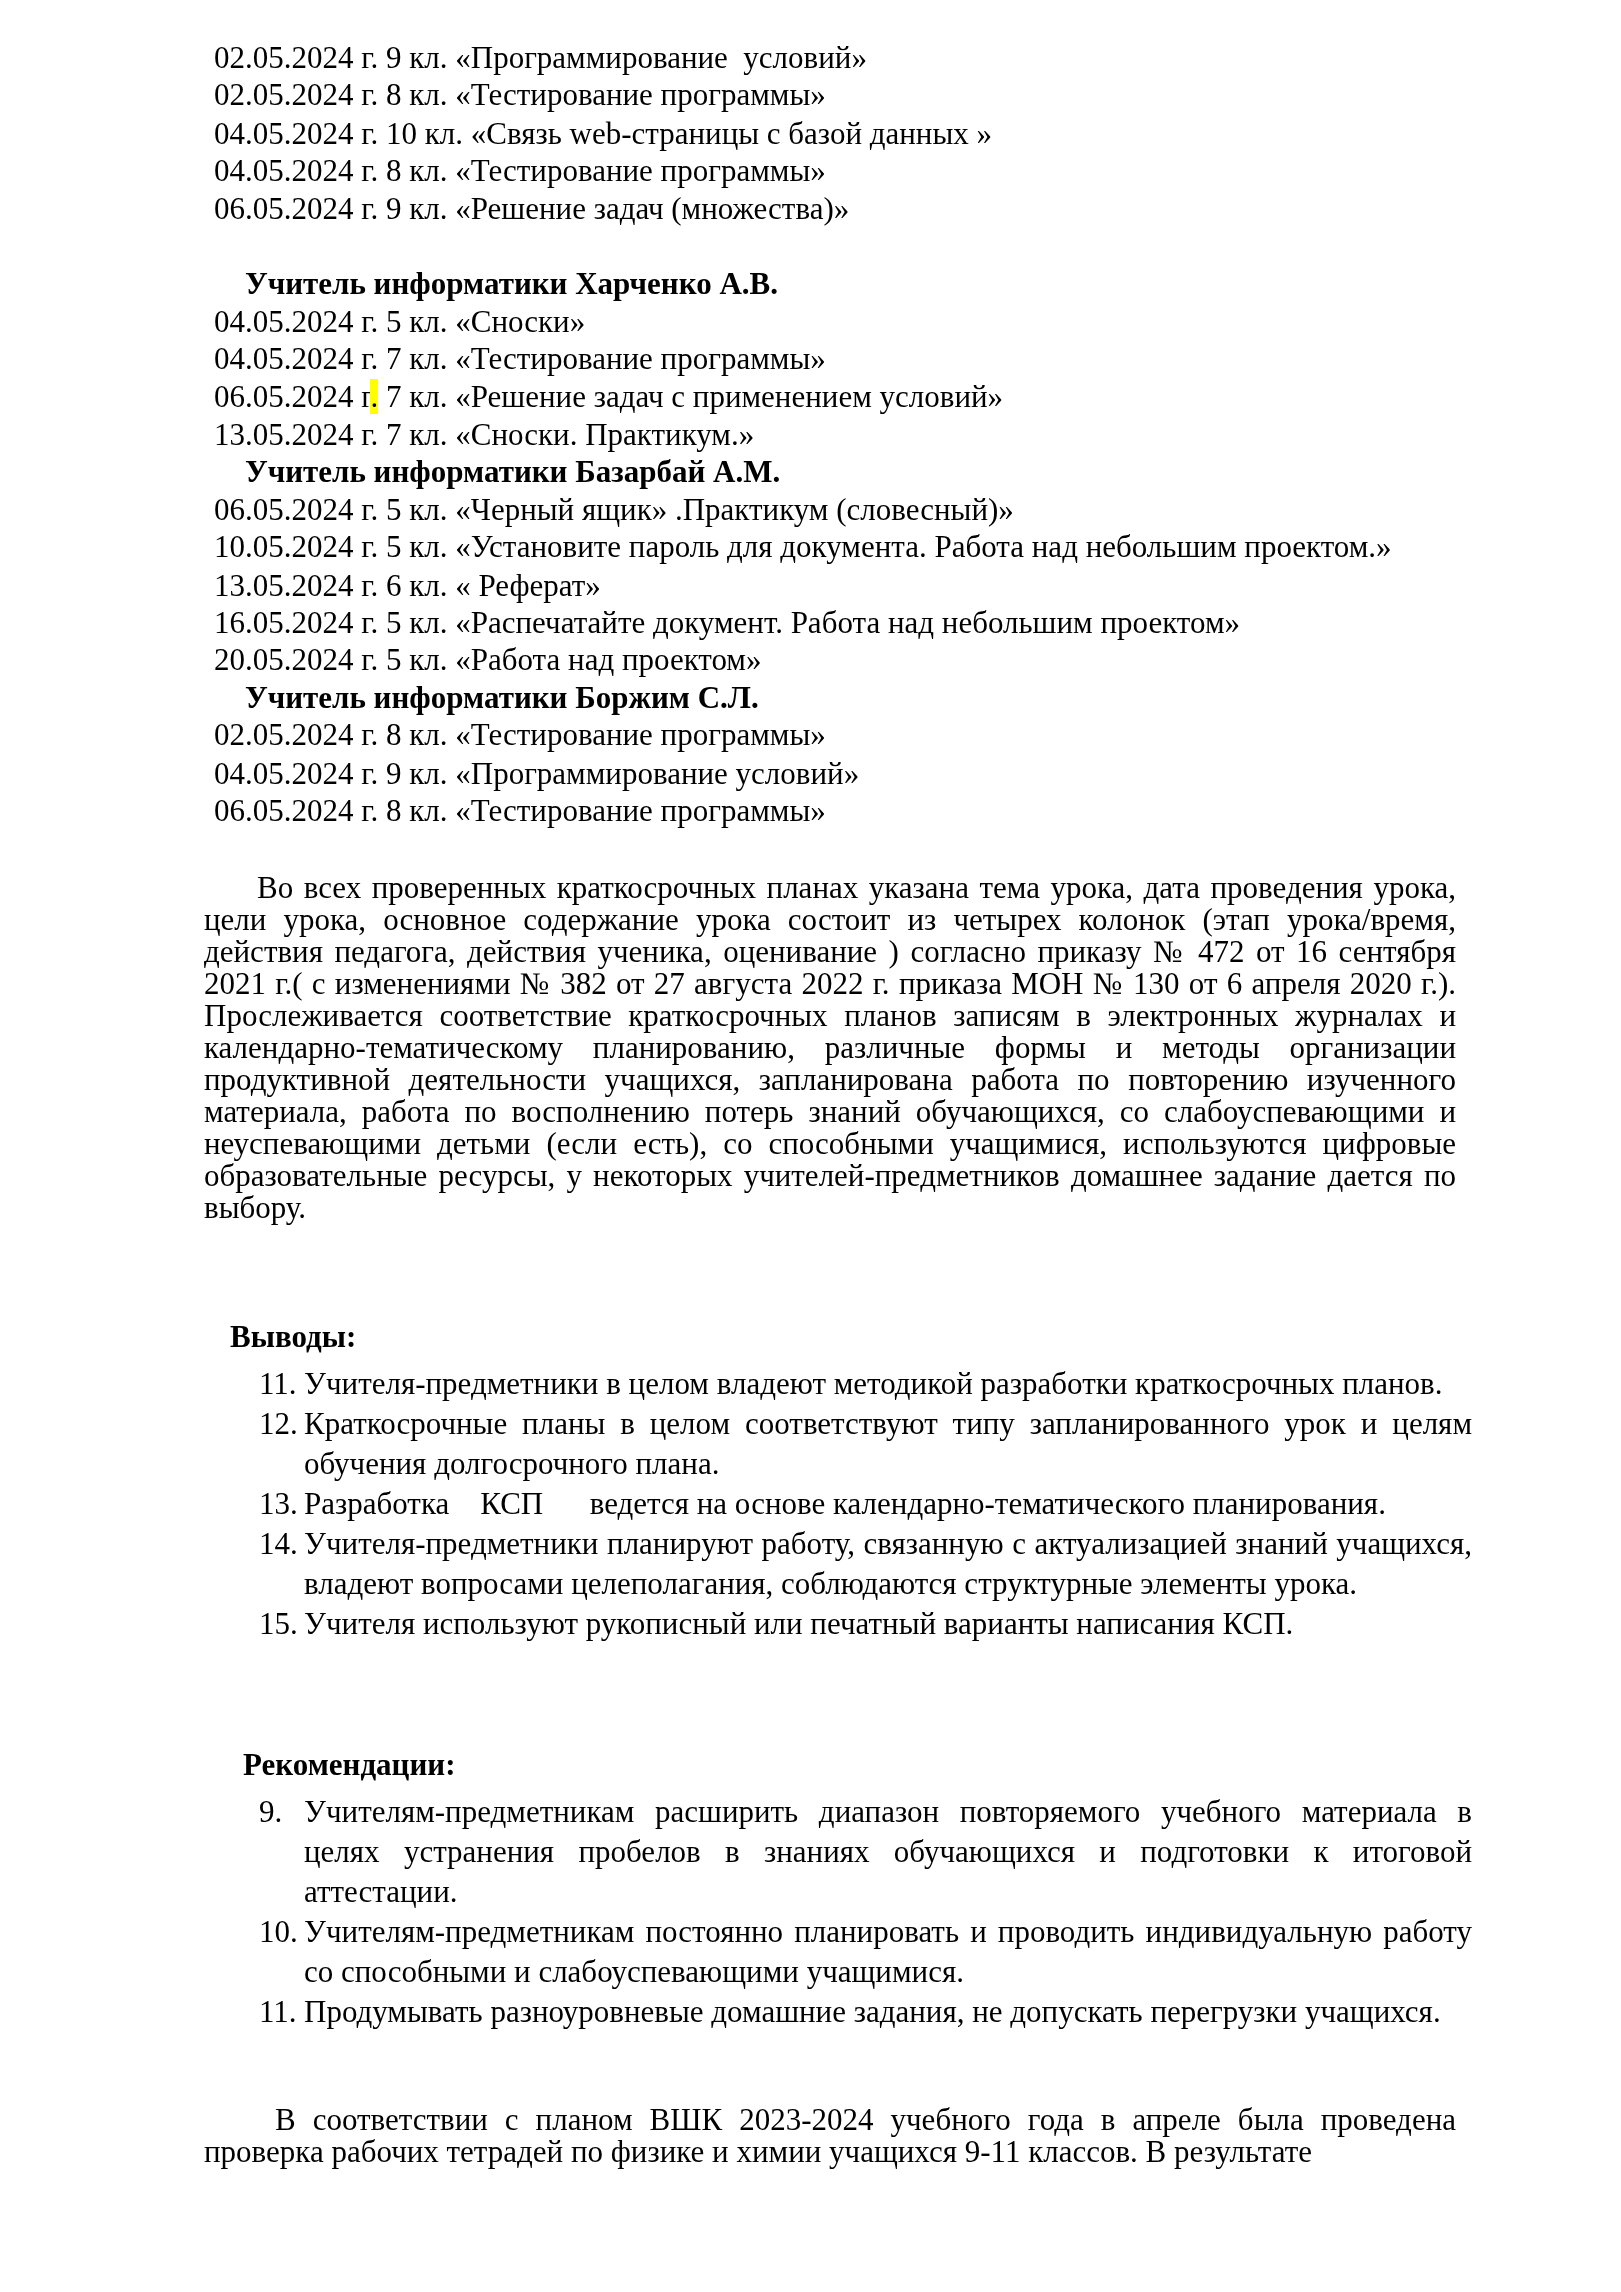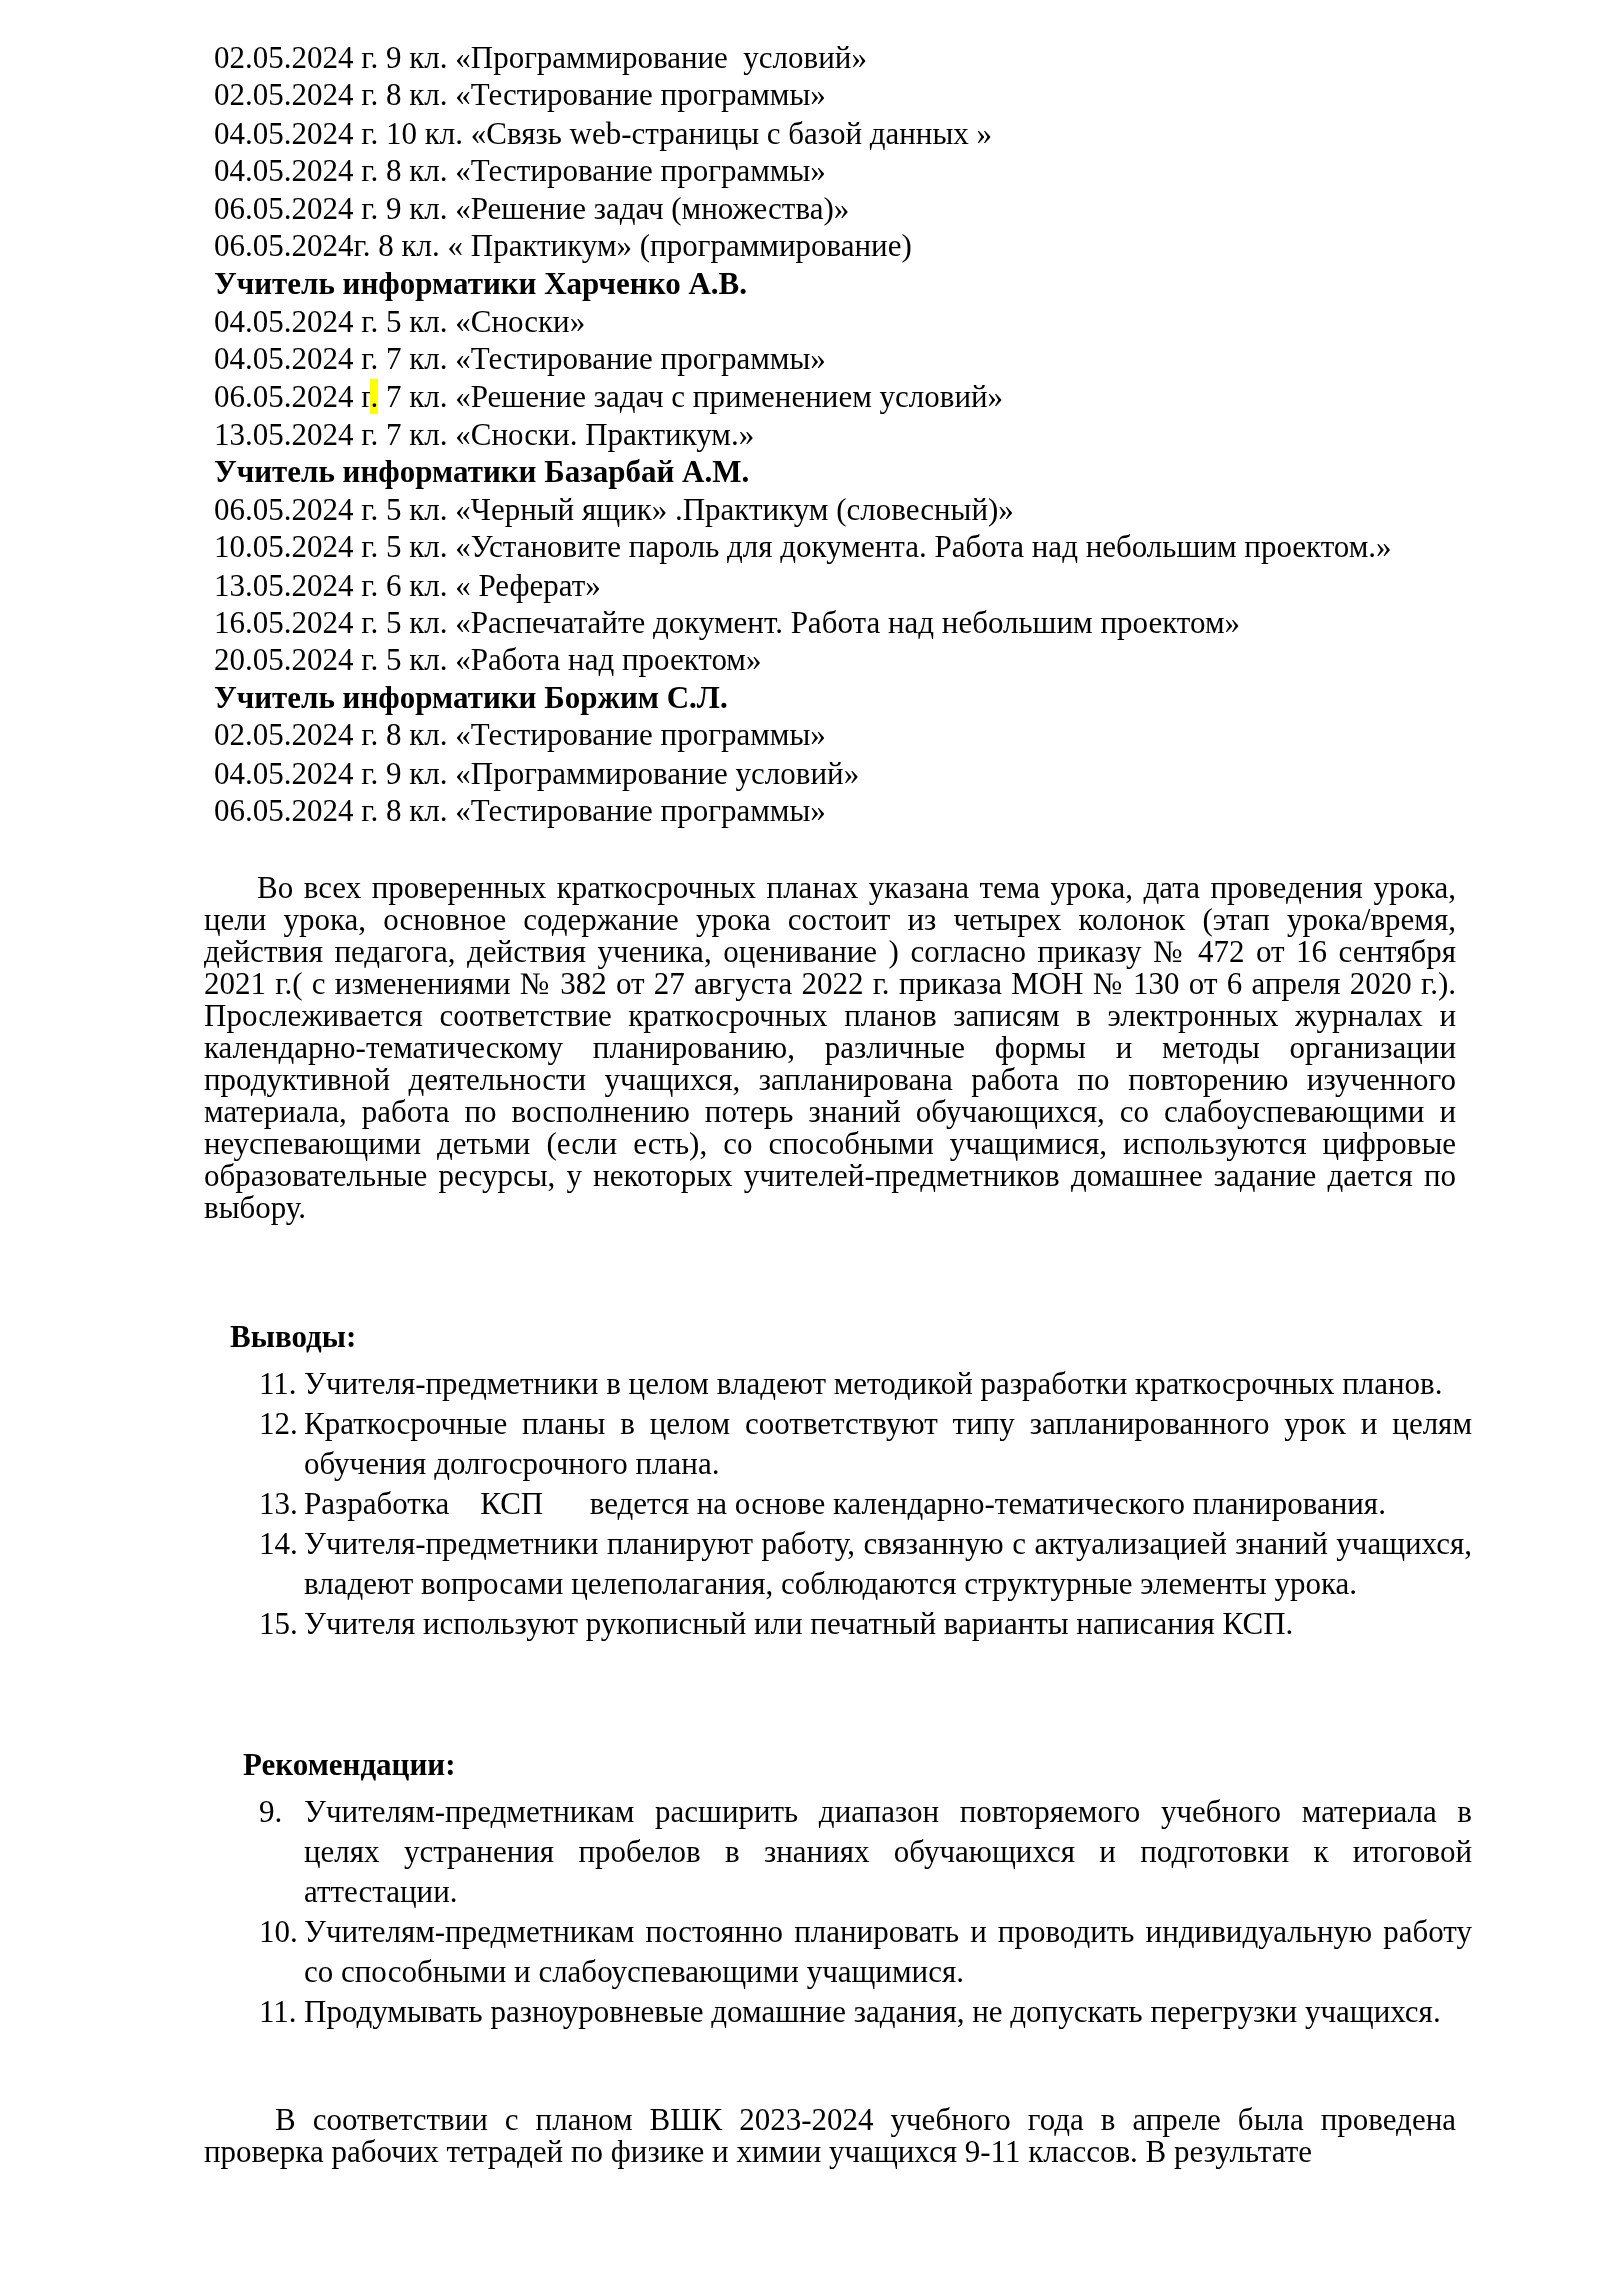--- a/index.html
+++ b/index.html
@@ -7,21 +7,21 @@
     width: 1621px; height: 2293px; position: relative; overflow: hidden;
     font-family: "Liberation Serif", "DejaVu Serif", serif;
     color: #000000;
     font-size: 31px;
   }
   .page { position: absolute; left: 0; top: 0; width: 1621px; height: 1963px; }
   .line {
     position: absolute; left: 214px; white-space: pre;
     line-height: 37px; height: 37px;
   }
-  .bold { font-weight: bold; }
+  .bold { font-weight: bold; margin-left: 31px; }
   .hl { background: #ffff00; }
   .para {
     position: absolute; left: 196px; width: 1252px;
     text-align: justify; text-indent: 53px; line-height: 32px; margin: 8px;
   }
   .heading { position: absolute; font-weight: bold; line-height: 37px; white-space: pre; margin-left: 16px; }
   .olist { position: absolute; left: 214px; width: 1252px; margin: 6px; padding: 0; list-style: none; }
   .olist li { position: relative; padding-left: 84px; text-align: justify; line-height: 40px; }
   .olist li .num { position: absolute; left: 39px; top: 0; }
   .olist.rec li { line-height: 40px; }
@@ -29,21 +29,20 @@
 </head>
 <body>
 
 <div class="page">
 
   <div class="line" style="top:39px">02.05.2024 г. 9 кл. «Программирование  условий»</div>
   <div class="line" style="top:76px">02.05.2024 г. 8 кл. «Тестирование программы»</div>
   <div class="line" style="top:115px">04.05.2024 г. 10 кл. «Связь web-страницы с базой данных »</div>
   <div class="line" style="top:152px">04.05.2024 г. 8 кл. «Тестирование программы»</div>
   <div class="line" style="top:190px">06.05.2024 г. 9 кл. «Решение задач (множества)»</div>
-  <div class="line" style="top:227px">06.05.2024г. 8 кл. « Практикум» (программирование)</div>
 
   <div class="line bold" style="top:265px">Учитель информатики Харченко А.В.</div>
   <div class="line" style="top:303px">04.05.2024 г. 5 кл. «Сноски»</div>
   <div class="line" style="top:340px">04.05.2024 г. 7 кл. «Тестирование программы»</div>
   <div class="line" style="top:378px"><span>06.05.2024 г</span><span class="hl">.</span><span> 7 кл. «Решение задач с применением условий»</span></div>
   <div class="line" style="top:416px">13.05.2024 г. 7 кл. «Сноски. Практикум.»</div>
 
   <div class="line bold" style="top:453px">Учитель информатики Базарбай А.М.</div>
   <div class="line" style="top:491px">06.05.2024 г. 5 кл. «Черный ящик» .Практикум (словесный)»</div>
   <div class="line" style="top:528px">10.05.2024 г. 5 кл. «Установите пароль для документа. Работа над небольшим проектом.»</div>

